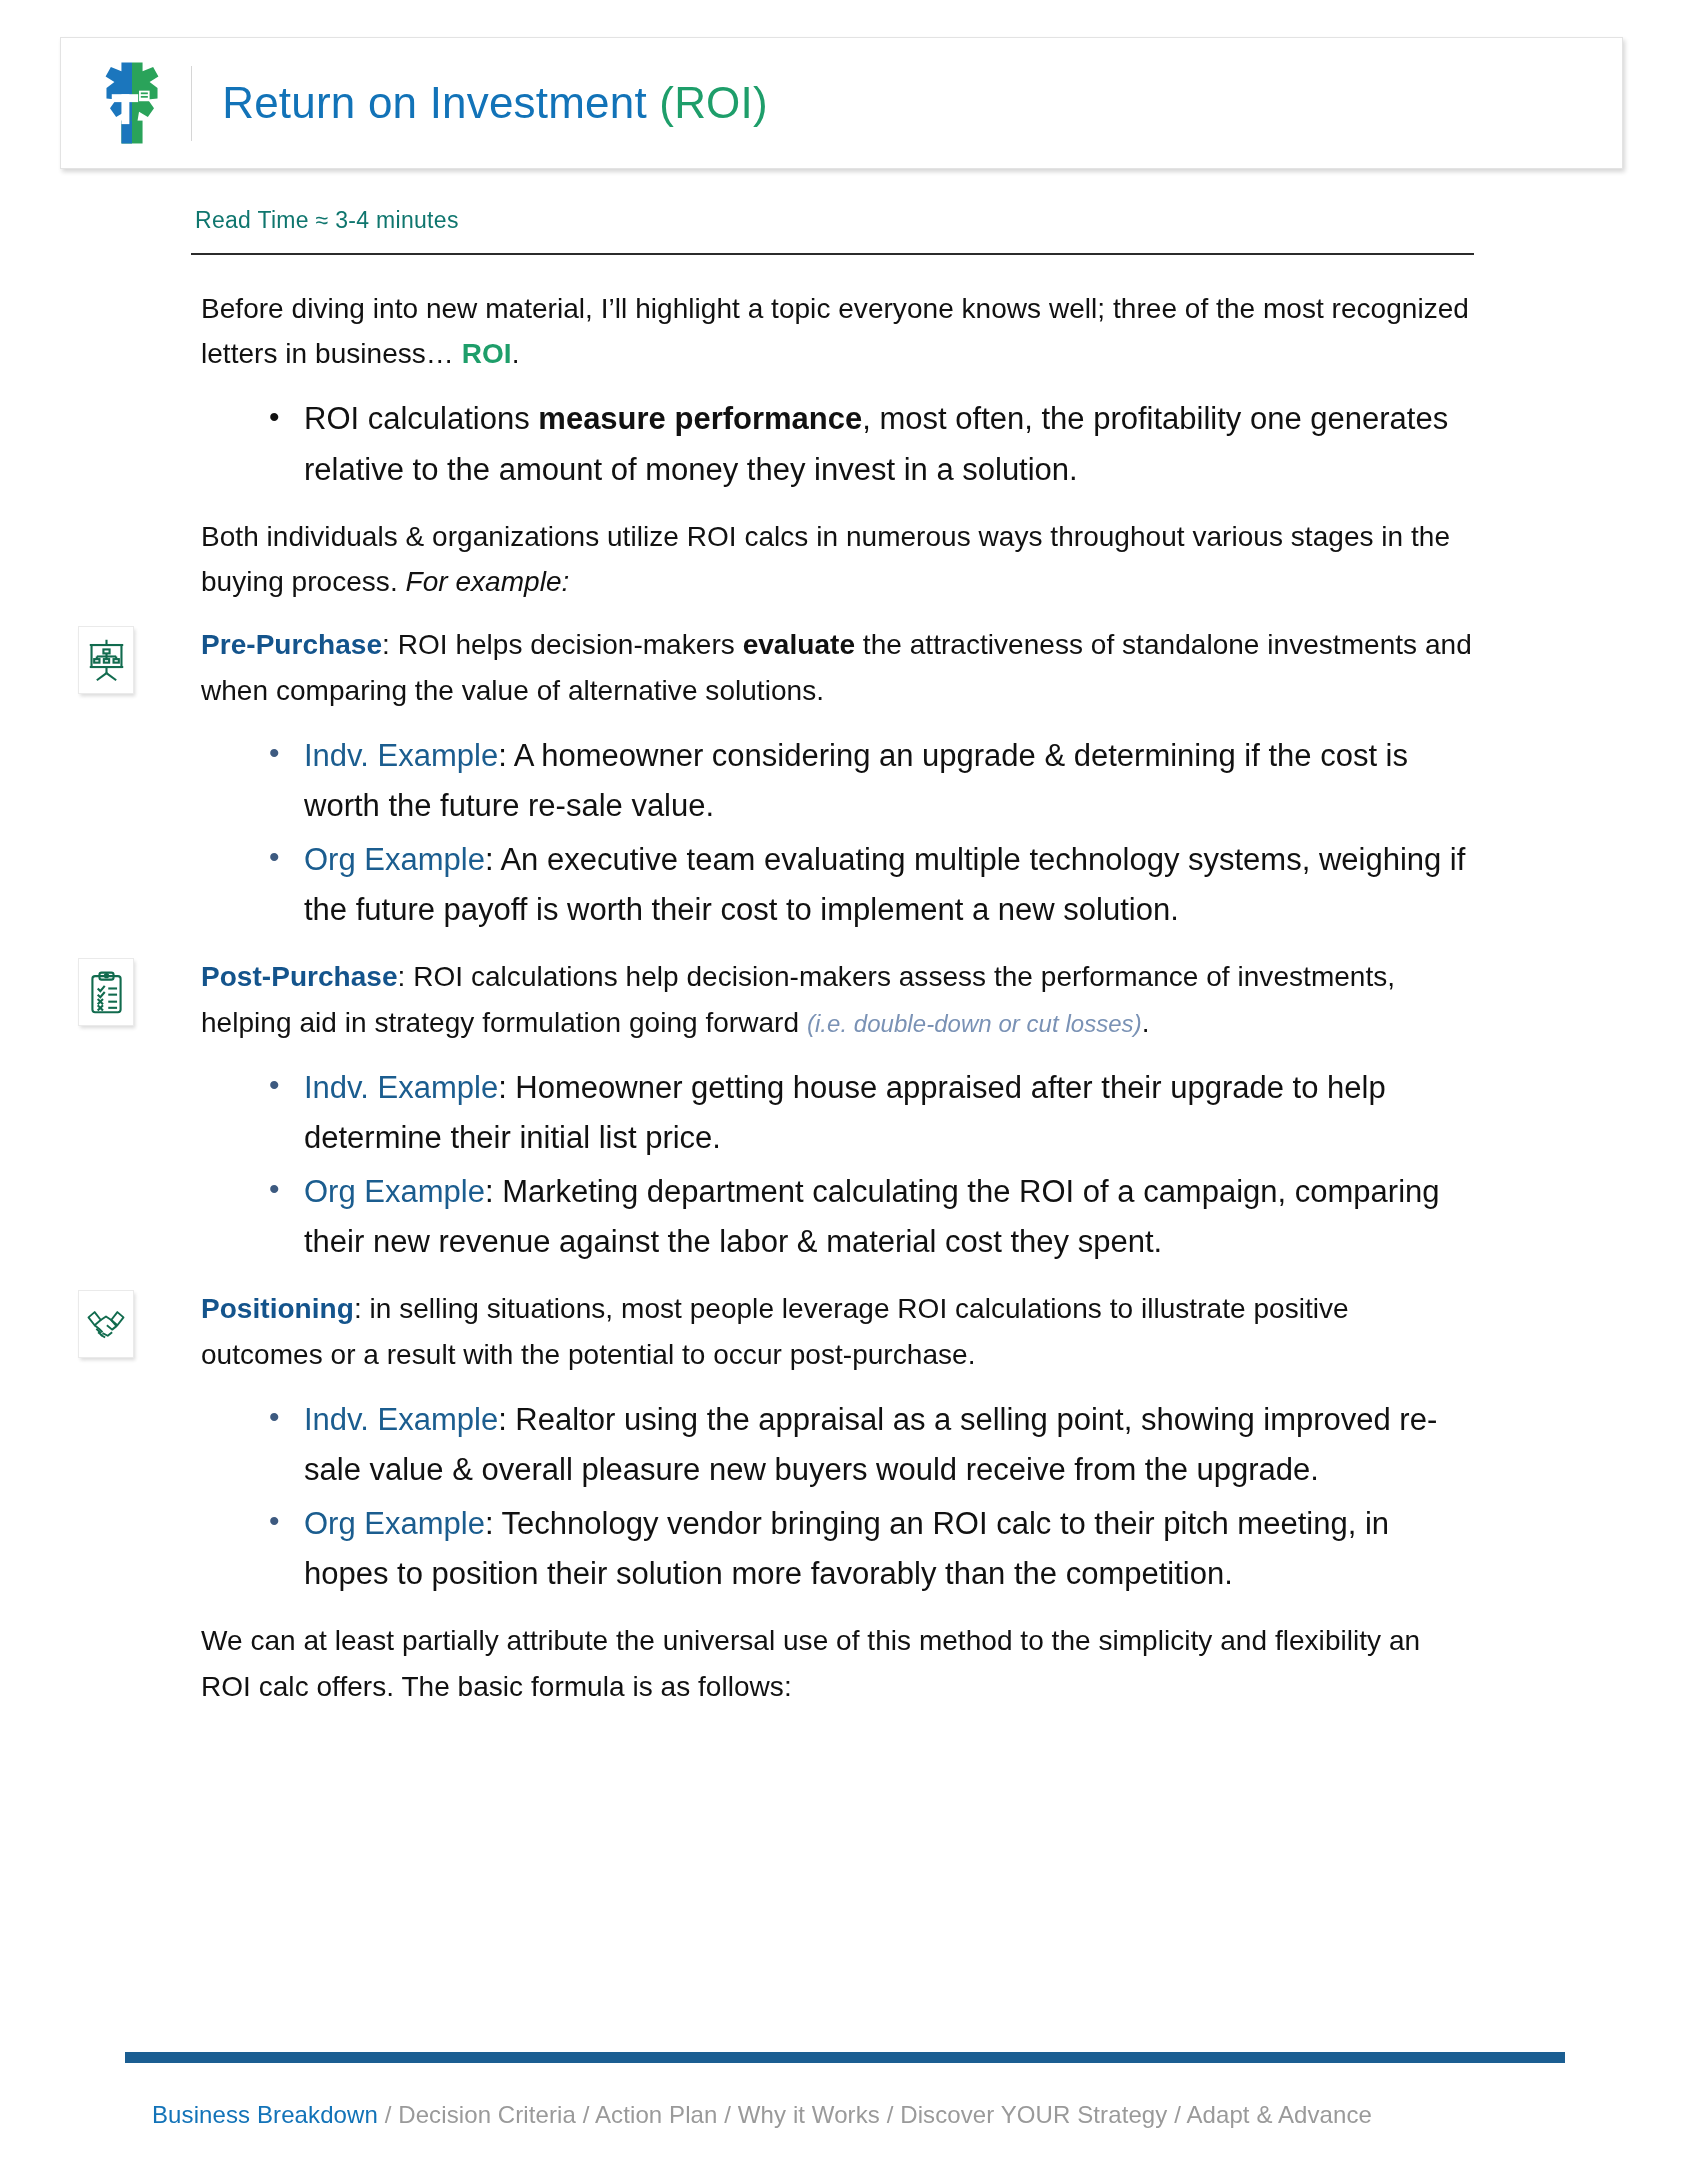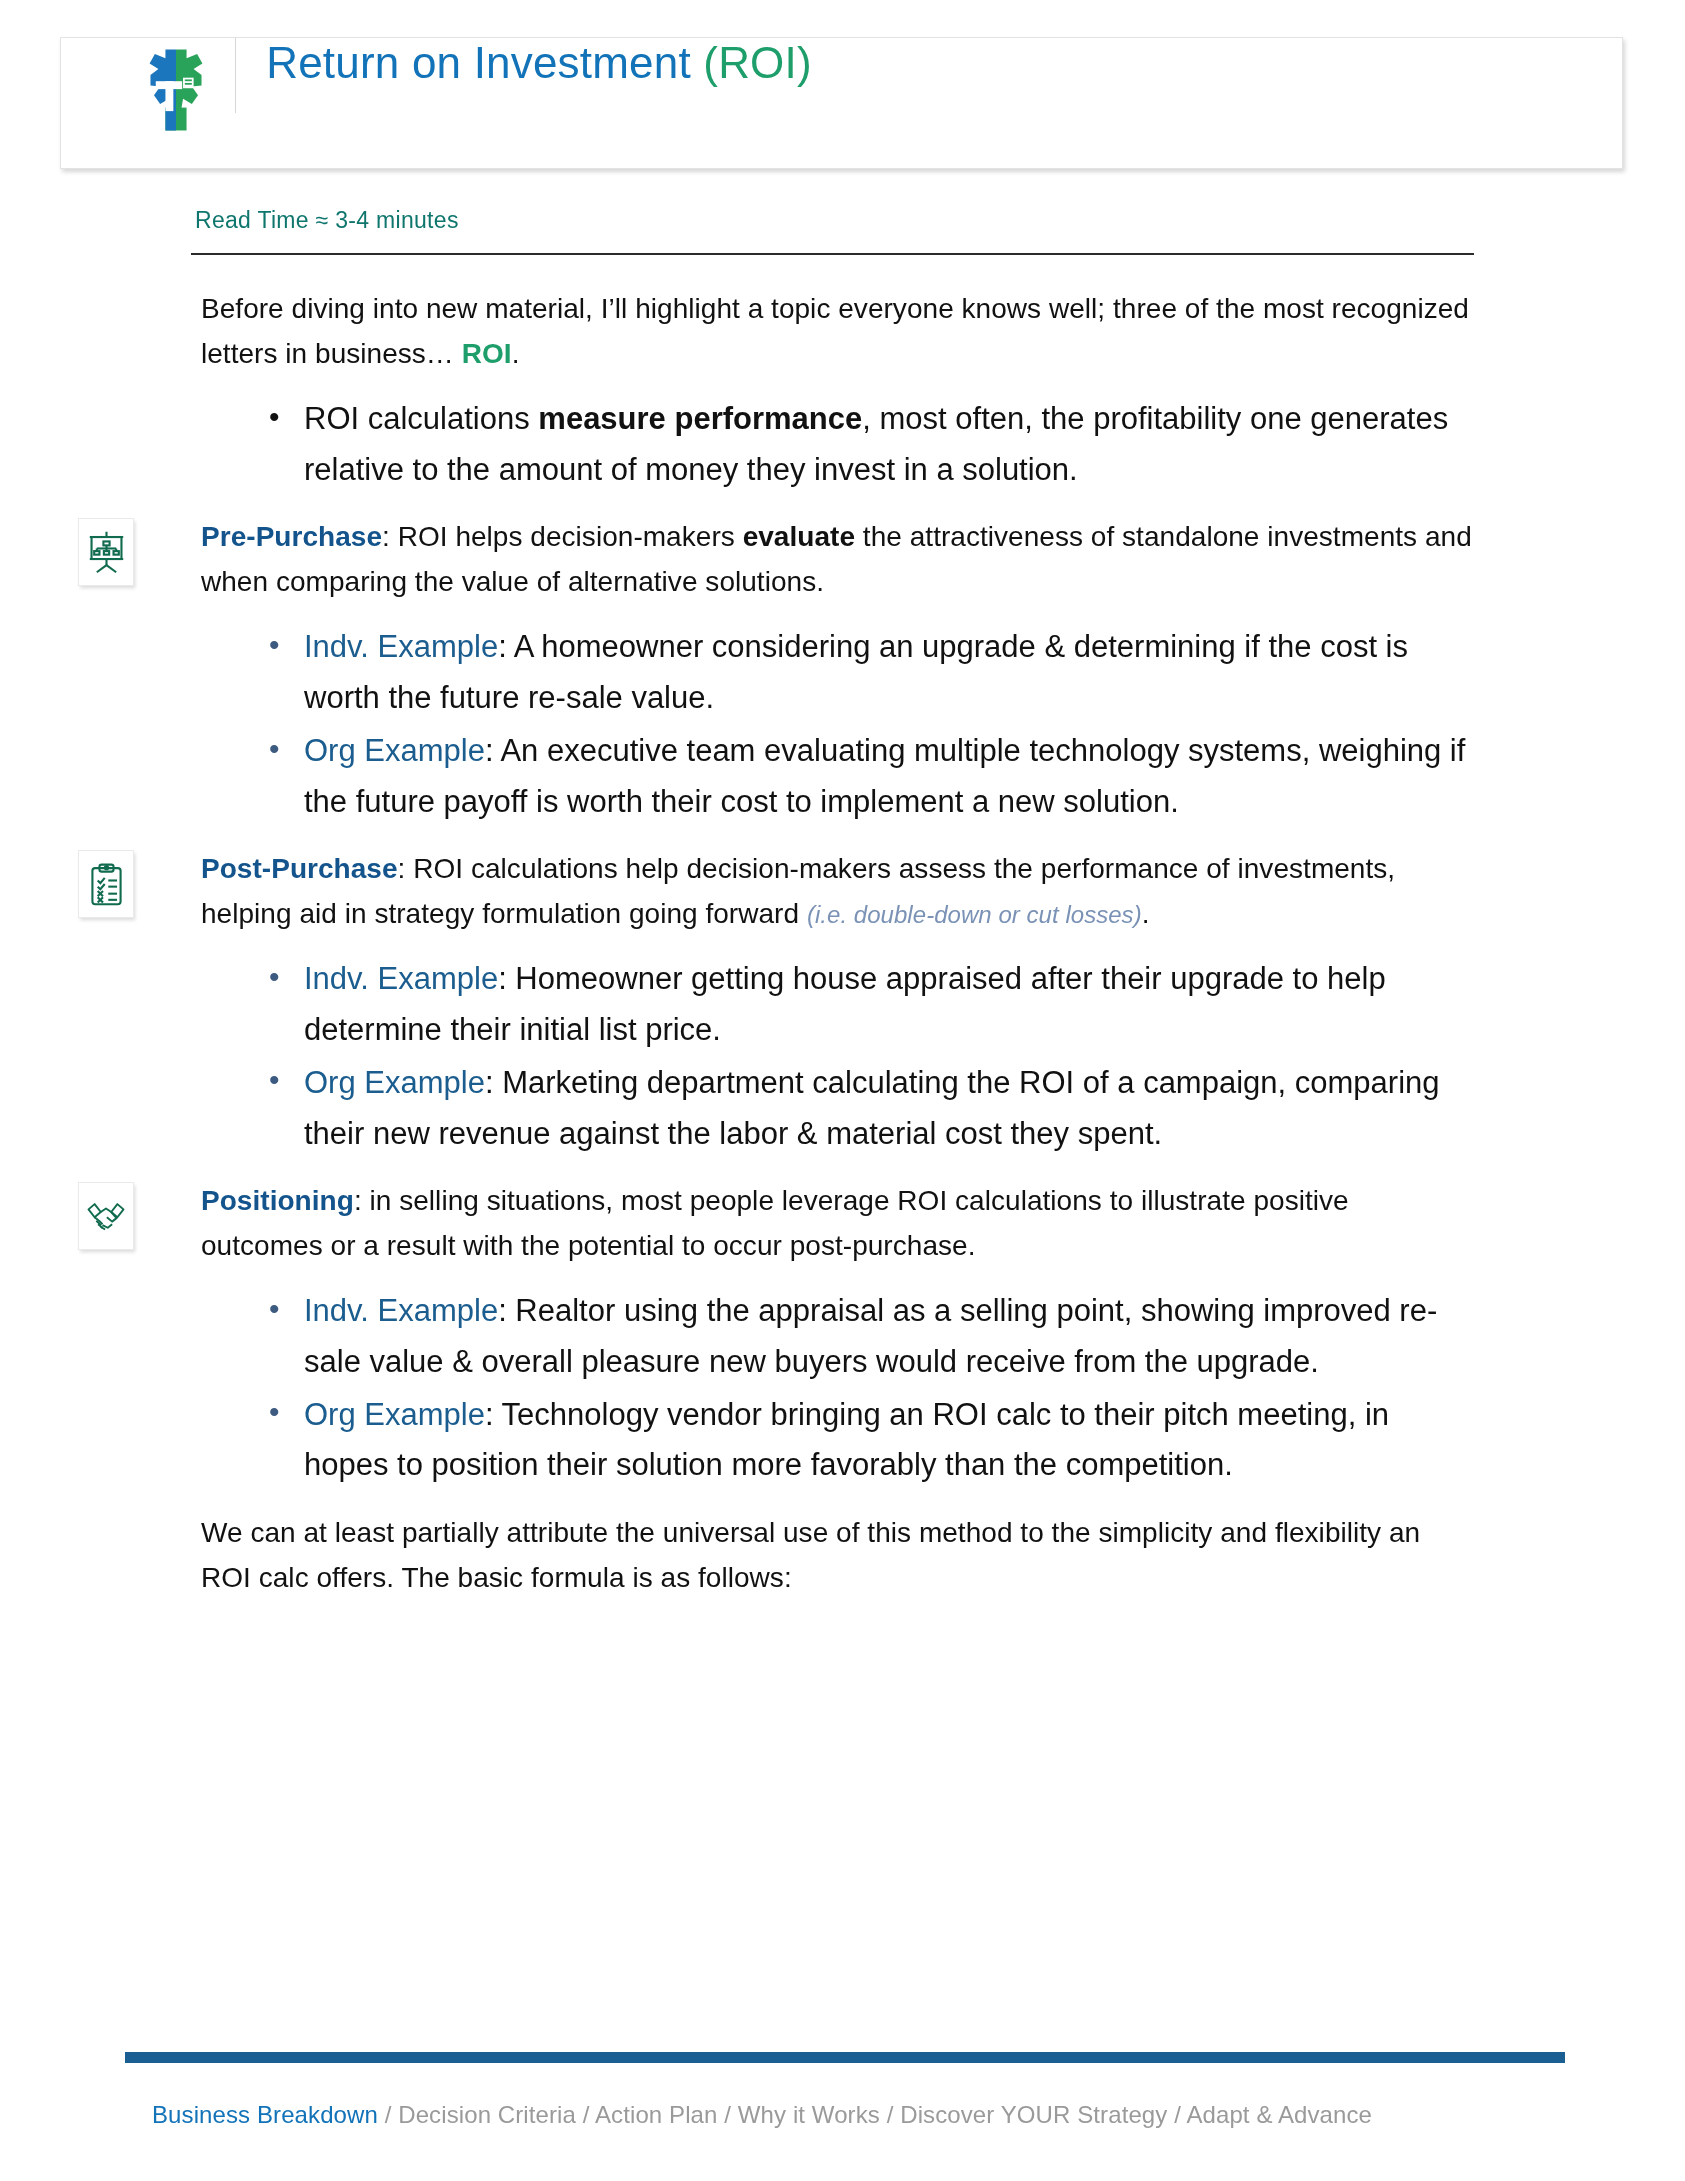--- a/index.html
+++ b/index.html
@@ -18,22 +18,21 @@
   .header-card {
     position: absolute;
     left: 60px;
     top: 37px;
     width: 1563px;
     height: 132px;
     background: #ffffff;
     border: 0.9px solid #e3e3e3;
     box-shadow: 1.8px 2.6px 4.4px rgba(0,0,0,0.16);
     display: flex;
-    align-items: flex-start;
-    padding-left: 44px;
+    align-items: center;
   }
   .logo-wrap {
     width: 104px;
     height: 104px;
     margin-left: 19.3px;
     display: flex;
     align-items: center;
     justify-content: center;
     flex: none;
   }
@@ -193,20 +192,21 @@
 <div class="rule"></div>
 
 <div class="content">
 
   <p class="body"><span>Before diving into new material, I’ll highlight a topic everyone knows well; three of the most recognized letters in business… </span><span class="green-bold">ROI</span><span>.</span></p>
 
   <ul class="lvl1">
     <li><span>ROI calculations </span><span class="bold">measure performance</span><span>, most often, the profitability one generates relative to the amount of money they invest in a solution.</span></li>
   </ul>
 
+  <p class="body"><span>Both individuals &amp; organizations utilize ROI calcs in numerous ways throughout various stages in the buying process. </span><span class="ital">For example:</span></p>
 
   <div class="section">
     <div class="sec-icon">
       <svg width="39" height="44" viewBox="0 0 44 50" fill="none" stroke="#116b4e" stroke-width="2.4" aria-hidden="true">
         <line x1="22" y1="2" x2="22" y2="8"></line>
         <rect x="5" y="8" width="34" height="25"></rect>
         <line x1="3" y1="8" x2="41" y2="8"></line>
         <line x1="3" y1="33" x2="41" y2="33"></line>
         <rect x="18.5" y="13" width="7" height="4.5"></rect>
         <line x1="22" y1="17.5" x2="22" y2="21"></line>

